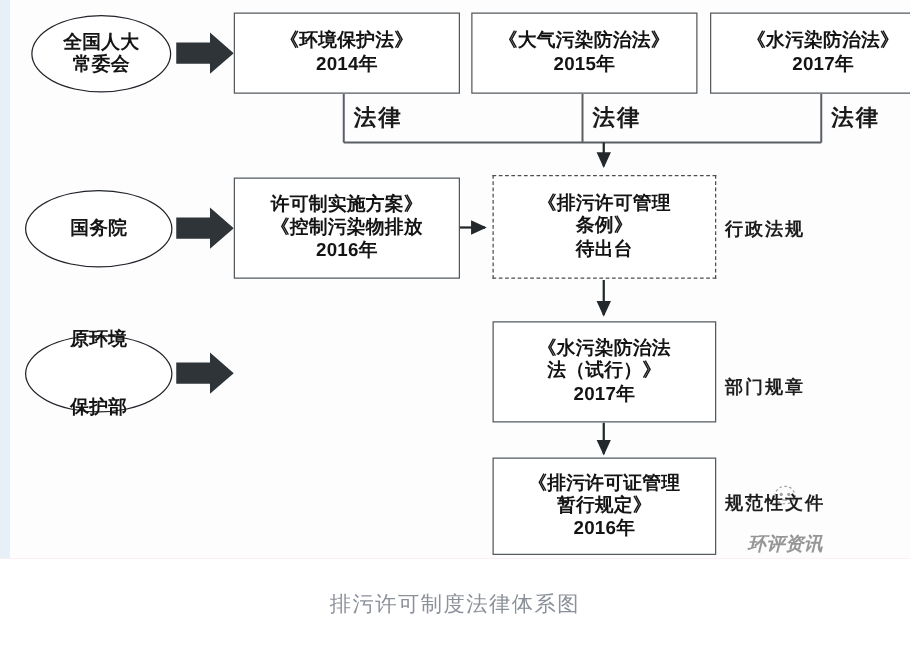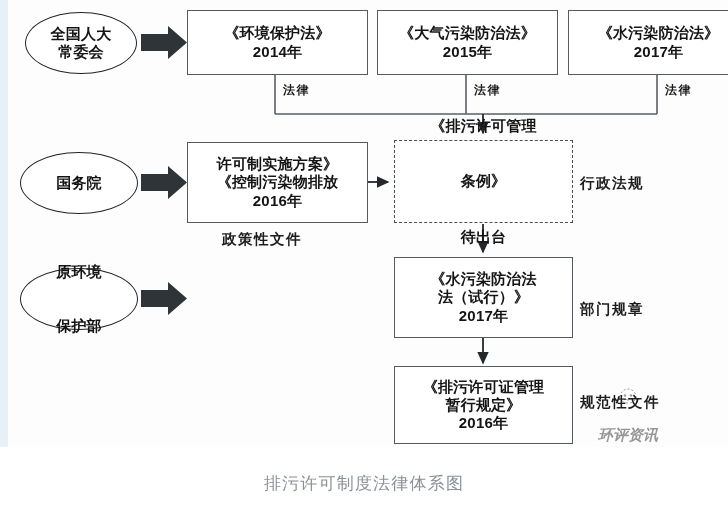--- a/index.html
+++ b/index.html
@@ -68,21 +68,21 @@
     background: #ffffff;
     font-size: 15px;
   }
   .node span { display: block; white-space: nowrap; }
 
   
   .edge-label {
     position: absolute;
     font-family: "Liberation Serif", "DejaVu Serif", serif;
     font-weight: 700;
-    font-size: 12px;
+    font-size: 18px;
     color: #1b1b1b;
     letter-spacing: 1.5px;
     white-space: nowrap;
   }
   .side-label {
     position: absolute;
     font-family: "Liberation Serif", "DejaVu Serif", serif;
     font-weight: 700;
     font-size: 14.5px;
     color: #1d1d1d;
@@ -209,23 +209,22 @@
 
     <div class="edge-label" style="left:283px; top:82px;">法律</div>
     <div class="edge-label" style="left:474px; top:82px;">法律</div>
     <div class="edge-label" style="left:665px; top:82px;">法律</div>
 
     <div class="node box" style="left:187px; top:142px; width:181px; height:81px;">
       <span>许可制实施方案》</span>
       <span>《控制污染物排放</span>
       <span>2016年</span>
     </div>
-    <div class="side-label" style="left:222px; top:230px;">政策性文件</div>
-
-    <div class="node box dashed" style="left:394px; top:140px; width:179px; height:83px;gap:37px;">
+
+    <div class="node box dashed" style="left:394px; top:140px; width:179px; height:83px;">
       <span>《排污许可管理</span>
       <span>条例》</span>
       <span>待出台</span>
     </div>
     <div class="side-label" style="left:580px; top:174px;">行政法规</div>
 
     <div class="node box" style="left:394px; top:257px; width:179px; height:81px;">
       <span>《水污染防治法</span>
       <span>法（试行）》</span>
       <span>2017年</span>

